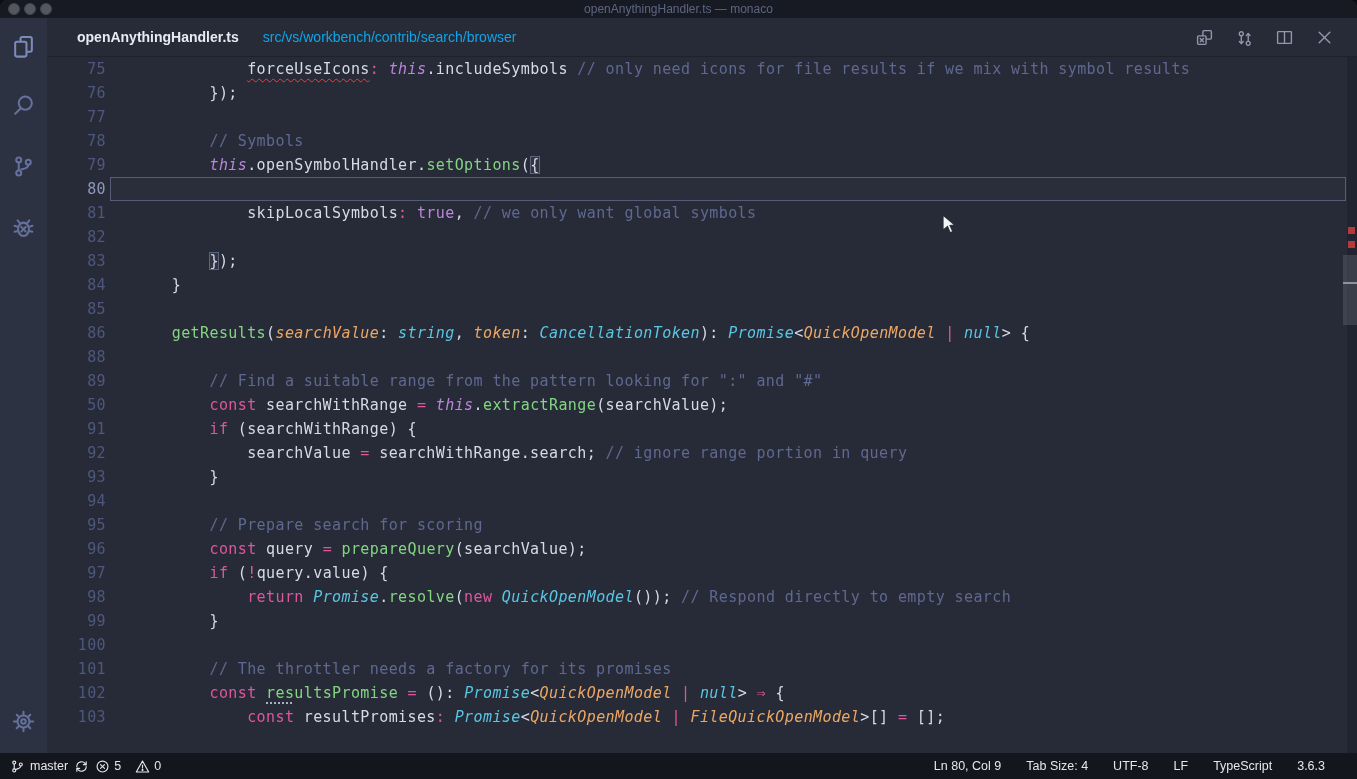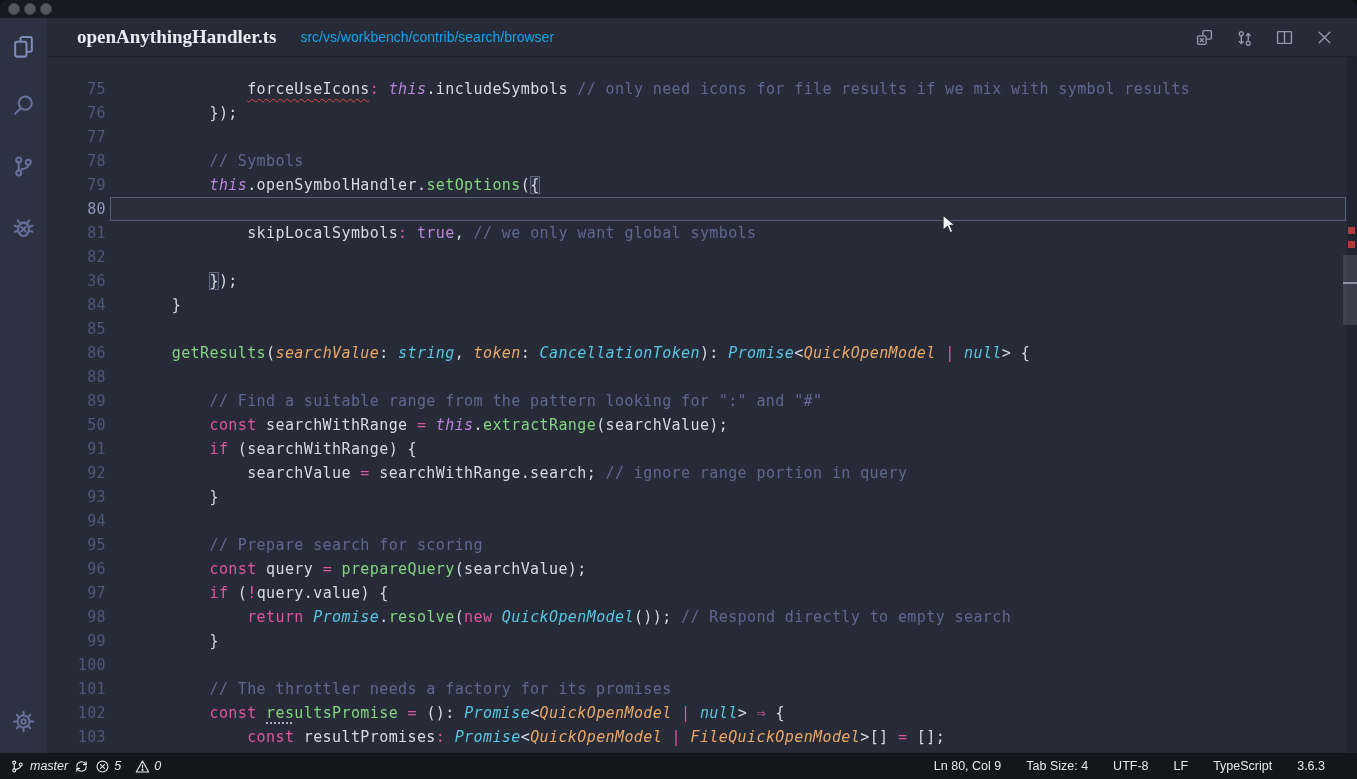--- a/index.html
+++ b/index.html
@@ -16,29 +16,29 @@
 
   
   .activitybar{position:absolute;left:0;top:18px;width:47px;bottom:26px;background:#2d3242;}
   .act-item{position:absolute;left:11px;width:25px;height:25px;}
   .act-item svg{stroke:#65719c;fill:none;stroke-width:1.7;stroke-linecap:round;stroke-linejoin:round;}
   .act-item.active svg{stroke:#7d8bba;}
 
   
   .tabbar{position:absolute;left:47px;top:18px;right:0;height:39px;background:#272b38;
           border-bottom:1px solid #1e212c;display:flex;align-items:center;box-sizing:border-box;}
-  .tab-file{margin-left:30px;font-size:19px;font-weight:700;color:#e9ebf2;white-space:nowrap;font-family:Liberation Serif, serif;}
+  .tab-file{margin-left:30px;font-size:14px;font-weight:700;color:#e9ebf2;white-space:nowrap;}
   .tab-path{margin-left:24px;font-size:14px;color:#0ea5e9;white-space:nowrap;}
   .tab-actions{margin-left:auto;display:flex;align-items:center;gap:23px;padding-right:24px;}
   .tab-actions .abtn{width:17px;height:17px;cursor:pointer;}
   .tab-actions svg{stroke:#9298ab;fill:none;stroke-width:1.3;stroke-linecap:round;stroke-linejoin:round;}
 
   
   .editor{position:absolute;left:47px;top:57px;right:0;bottom:26px;background:#272b38;overflow:hidden;}
-  .code-lines{position:absolute;left:0;top:0;right:0;margin-top:20px;}
+  .code-lines{position:absolute;left:0;top:0;right:0;}
   .row{display:flex;height:24px;line-height:24px;white-space:pre;position:relative;
        font-family:"DejaVu Sans Mono",monospace;font-size:15px;letter-spacing:0.4px;}
   .ln{flex:none;width:59px;text-align:right;color:#4e577d;}
   .row.current .ln{color:#8f97b8;}
   .code{margin-left:28px;}
   .row.current::before{content:"";position:absolute;left:63px;right:11px;top:0;bottom:0;
        border:1px solid #565d78;box-sizing:border-box;background:rgba(255,255,255,0.015);pointer-events:none;}
   .tk-w{color:#d5dae7}
   .tk-c{color:#5f6890}
   .tk-p{color:#e0569e}
@@ -57,36 +57,37 @@
   .err-mark{position:absolute;left:1px;width:7px;height:7px;background:#b23a3a;}
   .sb-thumb{position:absolute;right:0;width:14px;top:198px;height:70px;background:rgba(125,130,145,0.28);}
   .sb-cursorline{position:absolute;right:0;width:14px;top:225px;height:2px;background:#9aa1b3;opacity:.85;}
 
   
   .mouse{position:absolute;left:895px;top:157px;pointer-events:none;}
 
   
   .statusbar{position:absolute;left:0;right:0;bottom:0;height:26px;background:#14161d;
              display:flex;align-items:center;font-size:12.5px;color:#e6e7ea;}
-  .sb-left{display:flex;align-items:center;gap:6px;padding-left:10px;font-style:italic;}
+  .sb-left{display:flex;align-items:center;gap:6px;padding-left:10px;}
   .sb-right{margin-left:auto;display:flex;align-items:center;gap:25px;padding-right:32px;}
   .sb-item{display:flex;align-items:center;gap:5px;cursor:pointer;white-space:nowrap;}
   .statusbar svg{stroke:#e6e7ea;fill:none;stroke-width:1.2;stroke-linecap:round;stroke-linejoin:round;}
   .probs{display:flex;align-items:center;gap:4px;}
   .probs .gap{width:6px;}
 </style>
 </head>
 <body>
 
 <div class="window">
 
   <div class="titlebar">
     <div class="traffic t1"></div>
     <div class="traffic t2"></div>
     <div class="traffic t3"></div>
+    <div class="win-title">openAnythingHandler.ts — monaco</div>
   </div>
 
   <div class="activitybar">
     <div class="act-item active" style="top:16px">
       <svg viewBox="0 0 21 21" width="25" height="25">
         <rect x="8" y="2.5" width="9.5" height="12.5" rx="1.5"></rect>
         <rect x="3.5" y="6.5" width="9.5" height="12.5" rx="1.5" fill="#2d3242"></rect>
       </svg>
     </div>
     <div class="act-item" style="top:75px">
@@ -175,21 +176,21 @@
   <div class="editor">
     <div class="code-lines">
         <div class="row"><span class="ln">75</span><span class="code"><span class="tk-w">            </span><span class="tk-e">forceUseIcons</span><span class="tk-p">:</span><span class="tk-w"> </span><span class="tk-vi">this</span><span class="tk-w">.includeSymbols </span><span class="tk-c">// only need icons for file results if we mix with symbol results</span></span></div>
         <div class="row"><span class="ln">76</span><span class="code"><span class="tk-w">        });</span></span></div>
         <div class="row"><span class="ln">77</span><span class="code"></span></div>
         <div class="row"><span class="ln">78</span><span class="code"><span class="tk-w">        </span><span class="tk-c">// Symbols</span></span></div>
         <div class="row"><span class="ln">79</span><span class="code"><span class="tk-w">        </span><span class="tk-vi">this</span><span class="tk-w">.openSymbolHandler.</span><span class="tk-f">setOptions</span><span class="tk-w">(</span><span class="tk-b">{</span></span></div>
         <div class="row current"><span class="ln">80</span></div>
         <div class="row"><span class="ln">81</span><span class="code"><span class="tk-w">            skipLocalSymbols</span><span class="tk-p">:</span><span class="tk-w"> </span><span class="tk-v">true</span><span class="tk-w">, </span><span class="tk-c">// we only want global symbols</span></span></div>
         <div class="row"><span class="ln">82</span></div>
-        <div class="row"><span class="ln">36</span><span class="code"><span class="tk-w">        </span><span class="tk-b">}</span><span class="tk-w">);</span></span></div>
+        <div class="row"><span class="ln">83</span><span class="code"><span class="tk-w">        </span><span class="tk-b">}</span><span class="tk-w">);</span></span></div>
         <div class="row"><span class="ln">84</span><span class="code"><span class="tk-w">    }</span></span></div>
         <div class="row"><span class="ln">85</span><span class="code"></span></div>
         <div class="row"><span class="ln">86</span><span class="code"><span class="tk-w">    </span><span class="tk-f">getResults</span><span class="tk-w">(</span><span class="tk-o">searchValue</span><span class="tk-w">: </span><span class="tk-t">string</span><span class="tk-w">, </span><span class="tk-o">token</span><span class="tk-w">: </span><span class="tk-t">CancellationToken</span><span class="tk-w">): </span><span class="tk-t">Promise</span><span class="tk-w">&lt;</span><span class="tk-o">QuickOpenModel</span><span class="tk-w"> </span><span class="tk-p">|</span><span class="tk-w"> </span><span class="tk-t">null</span><span class="tk-w">&gt; {</span></span></div>
         <div class="row"><span class="ln">88</span><span class="code"></span></div>
         <div class="row"><span class="ln">89</span><span class="code"><span class="tk-w">        </span><span class="tk-c">// Find a suitable range from the pattern looking for ":" and "#"</span></span></div>
         <div class="row"><span class="ln">50</span><span class="code"><span class="tk-w">        </span><span class="tk-p">const</span><span class="tk-w"> searchWithRange </span><span class="tk-p">=</span><span class="tk-w"> </span><span class="tk-vi">this</span><span class="tk-w">.</span><span class="tk-f">extractRange</span><span class="tk-w">(searchValue);</span></span></div>
         <div class="row"><span class="ln">91</span><span class="code"><span class="tk-w">        </span><span class="tk-p">if</span><span class="tk-w"> (searchWithRange) {</span></span></div>
         <div class="row"><span class="ln">92</span><span class="code"><span class="tk-w">            searchValue </span><span class="tk-p">=</span><span class="tk-w"> searchWithRange.search; </span><span class="tk-c">// ignore range portion in query</span></span></div>
         <div class="row"><span class="ln">93</span><span class="code"><span class="tk-w">        }</span></span></div>
         <div class="row"><span class="ln">94</span><span class="code"></span></div>

